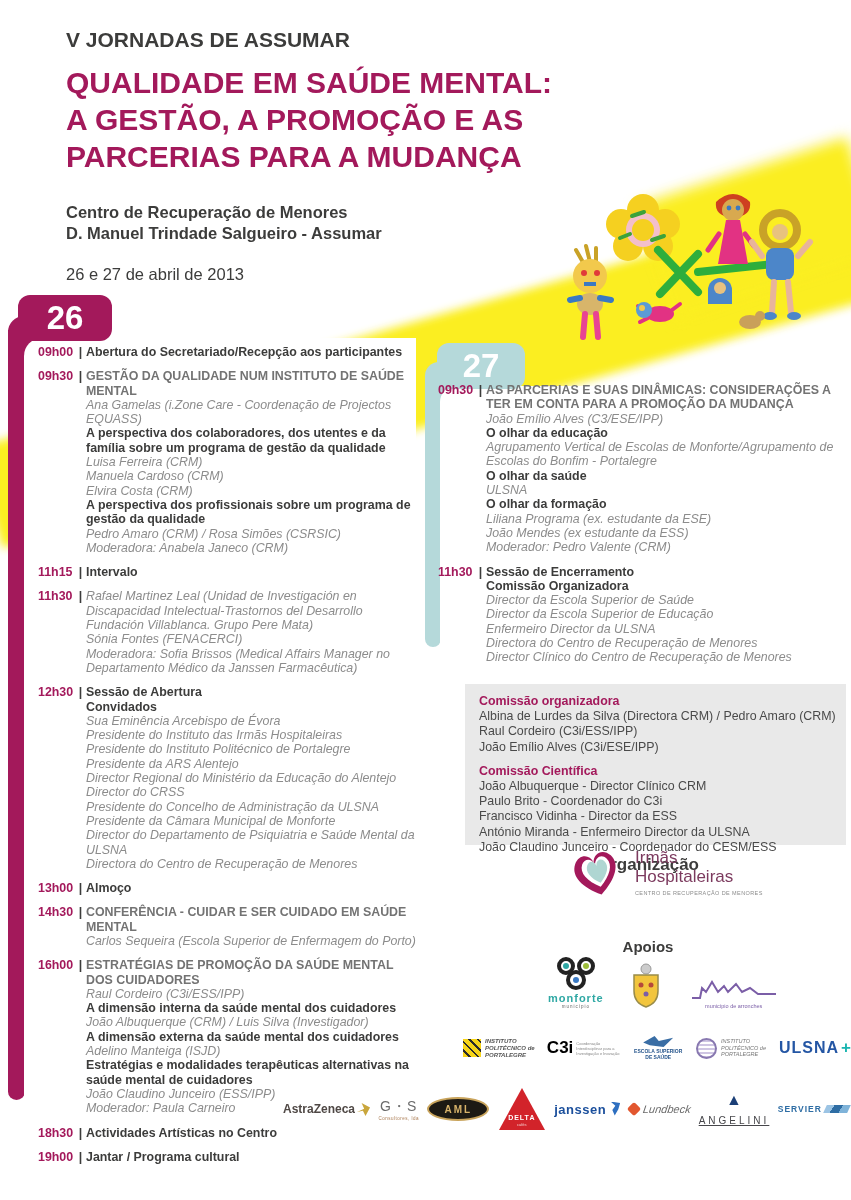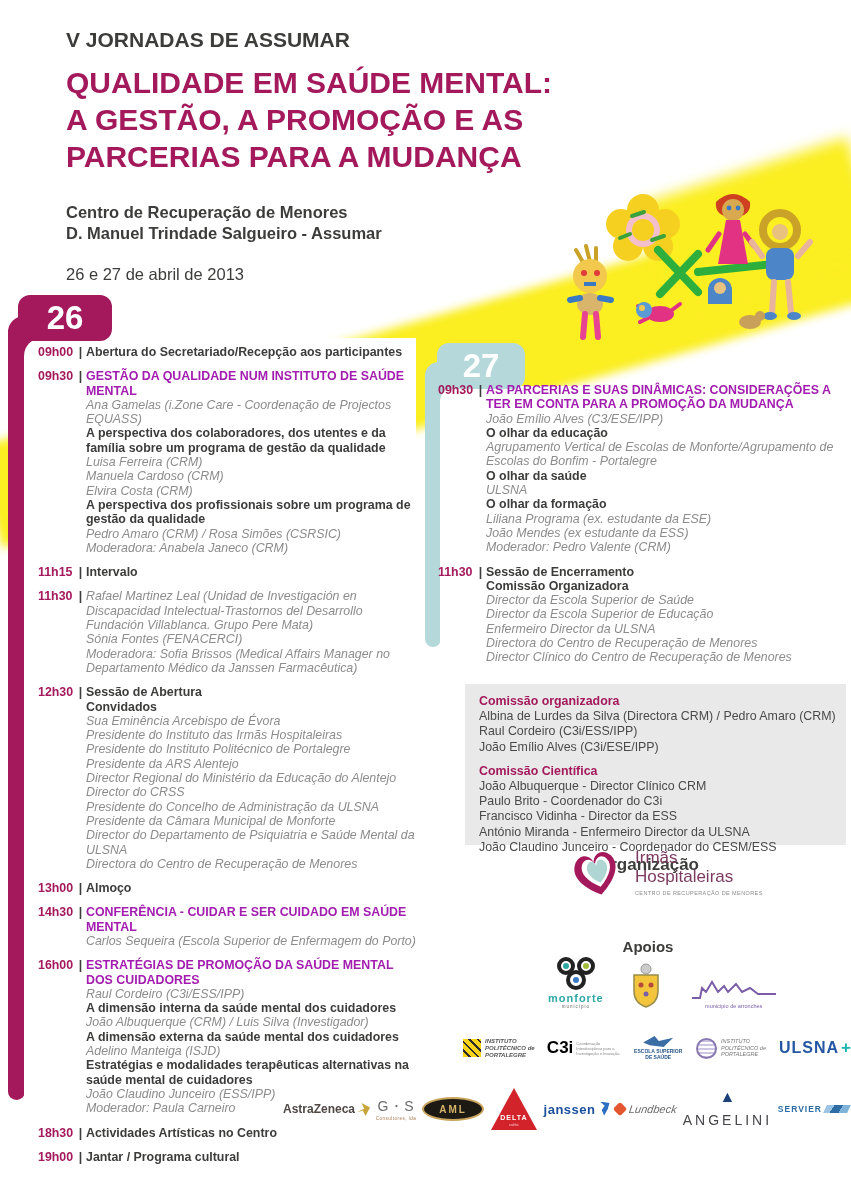--- a/index.html
+++ b/index.html
@@ -36,21 +36,21 @@
   .panel26{position:absolute;left:24px;top:338px;width:392px;height:772px;background:#fff;border-top-left-radius:18px;z-index:2;}
   .panel27{position:absolute;left:440px;top:386px;width:411px;height:282px;background:#fff;border-top-left-radius:16px;z-index:2;}
   
   .events{position:absolute;z-index:5;font-size:12.4px;line-height:14.3px;}
   .ev26{left:38px;top:345px;width:380px;}
   .ev27{left:438px;top:383px;width:407px;}
   .evt{display:flex;margin-bottom:10px;}
   .time{width:37px;flex:none;font-weight:bold;color:#A3195B;}
   .sep{width:11px;flex:none;text-align:center;font-weight:bold;color:#3C3C3B;}
   .content{flex:1;}
-  .t-caps{font-weight:bold;color:#a21caf;}
+  .t-caps{font-weight:bold;color:#737373;}
   .t-dark{font-weight:bold;color:#3C3C3B;}
   .l-i{font-style:italic;color:#8C8C8C;}
   .l-b{font-weight:bold;color:#3C3C3B;}
   
   .companel{position:absolute;left:465px;top:684px;width:381px;height:161px;background:#E9E9E9;z-index:5;
     padding:10px 0 0 14px;box-sizing:border-box;font-size:12.4px;line-height:15.2px;color:#4A4A4A;}
   .c-title{font-weight:bold;color:#A3195B;}
   .c-gap{height:9px;}
   
   .orghead{position:absolute;left:553px;top:855px;width:190px;text-align:center;font-size:17px;font-weight:bold;z-index:5;}
@@ -96,21 +96,21 @@
   .lg-delta .shape{position:absolute;left:1px;top:0;width:0;height:0;border-left:23px solid transparent;border-right:23px solid transparent;border-bottom:42px solid #D2232A;}
   .lg-delta .lg-main{position:absolute;bottom:9px;width:100%;color:#fff;font-size:7px;font-weight:bold;letter-spacing:1px;}
   .lg-delta .lg-sub{position:absolute;bottom:3px;width:100%;color:#f4c9c9;font-size:4px;}
   .lg-janssen{flex-direction:row;align-items:flex-start;gap:2px;}
   .lg-janssen .lg-main{font-size:13px;font-weight:bold;color:#1B4F9C;letter-spacing:.5px;}
   .lg-janssen .shape{width:12px;height:14px;background:#2e6fc0;clip-path:polygon(20% 0,100% 10%,85% 55%,55% 100%,35% 60%,60% 30%);}
   .lg-lundbeck{flex-direction:row;align-items:center;gap:4px;}
   .lg-lundbeck .lg-main{font-size:11px;font-style:italic;color:#6b6b6b;transform:skewX(-8deg);}
   .lg-lundbeck .shape{width:10px;height:10px;background:#E2572F;transform:rotate(45deg);border-radius:2px;}
   .lg-angelini .tri{font-size:16px;line-height:14px;color:#1B3F77;}
-  .lg-angelini .lg-main{font-size:14px;color:#46464a;letter-spacing:3px;margin-top:8px;}
+  .lg-angelini .lg-main{font-size:10px;color:#46464a;letter-spacing:3px;margin-top:8px;text-decoration:underline;}
   .lg-servier{flex-direction:row;align-items:center;gap:3px;justify-content:flex-end;}
   .lg-servier .shape{width:24px;height:8px;background:linear-gradient(100deg,#9cc4e4 0 30%,#2E6DA4 30% 65%,#7fb3d9 65%);transform:skewX(-25deg);}
   .lg-servier .lg-main{font-size:8.5px;font-weight:bold;color:#2E6DA4;letter-spacing:1px;}
   
   .kidart{position:absolute;left:548px;top:172px;z-index:3;}
 </style>
 </head>
 <body>
 
 <div class="beam"></div>

